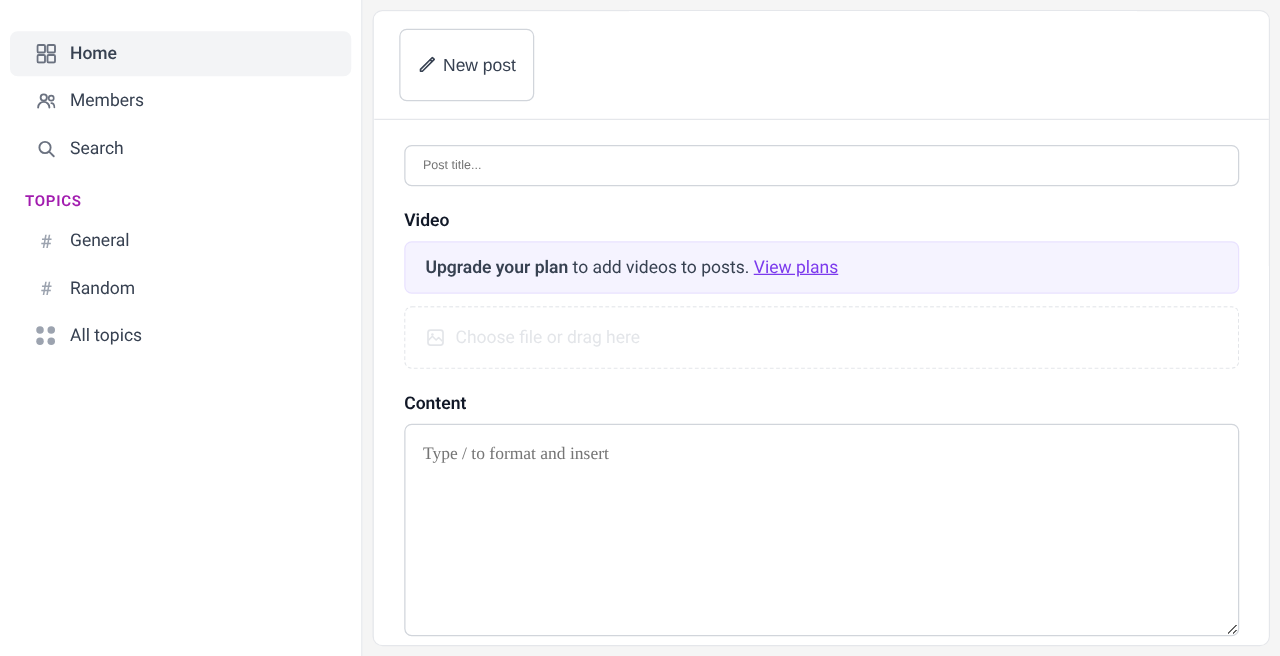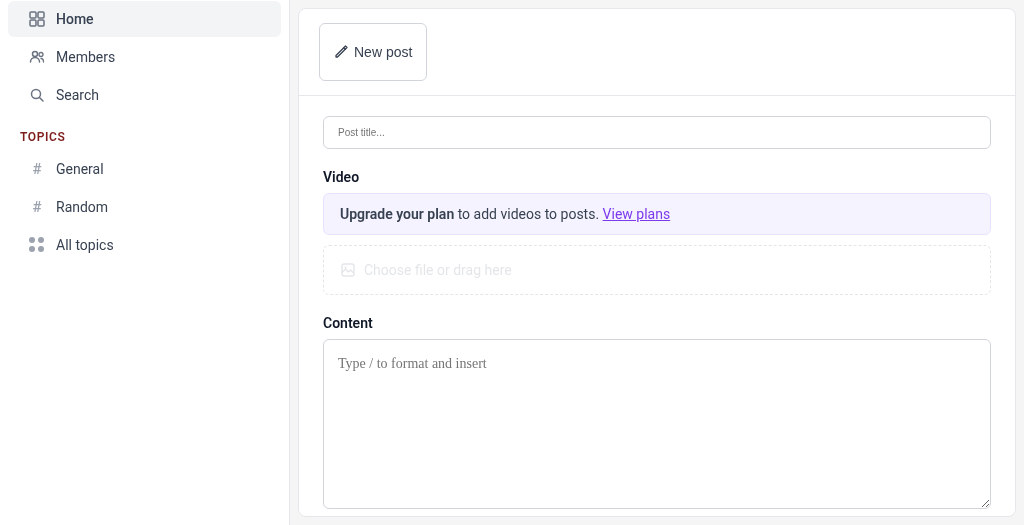--- a/index.html
+++ b/index.html
@@ -12,21 +12,21 @@
       font-size: 14px;
       color: #333;
     }
 
     
     .sidebar {
       width: 290px;
       min-width: 290px;
       background: #fff;
       border-right: 1px solid #e5e7eb;
-      padding: 0 0;
+      padding: 24px 0;
       display: flex;
       flex-direction: column;
     }
     .sidebar-nav-item {
       display: flex;
       align-items: center;
       gap: 10px;
       padding: 9px 20px;
       cursor: pointer;
       border-radius: 6px;
@@ -43,21 +43,21 @@
       height: 18px;
       display: flex;
       align-items: center;
       justify-content: center;
       color: #6b7280;
       flex-shrink: 0;
     }
     .sidebar-section-title {
       font-size: 12px;
       font-weight: 600;
-      color: #7f1d1d;
+      color: #a21caf;
       text-transform: uppercase;
       letter-spacing: 0.05em;
       padding: 12px 20px 6px;
       margin-top: 4px;
     }
     .topic-hash {
       color: #9ca3af;
       font-size: 15px;
       font-weight: 500;
     }

